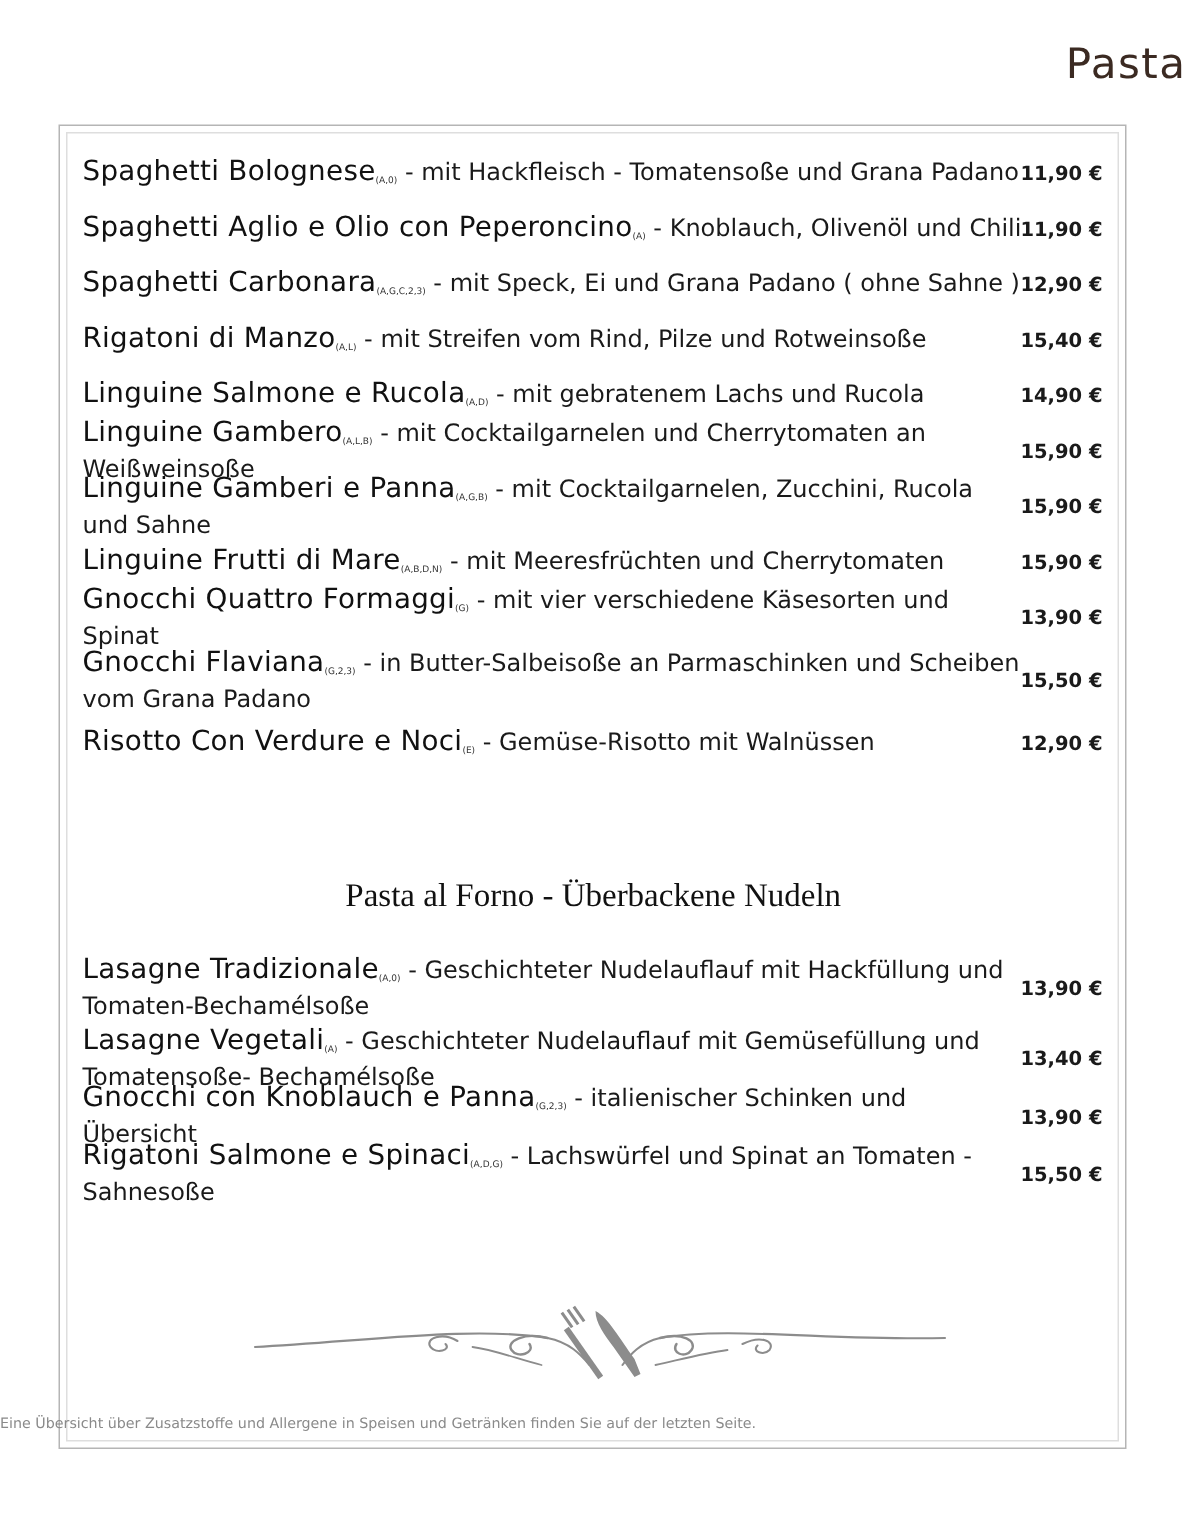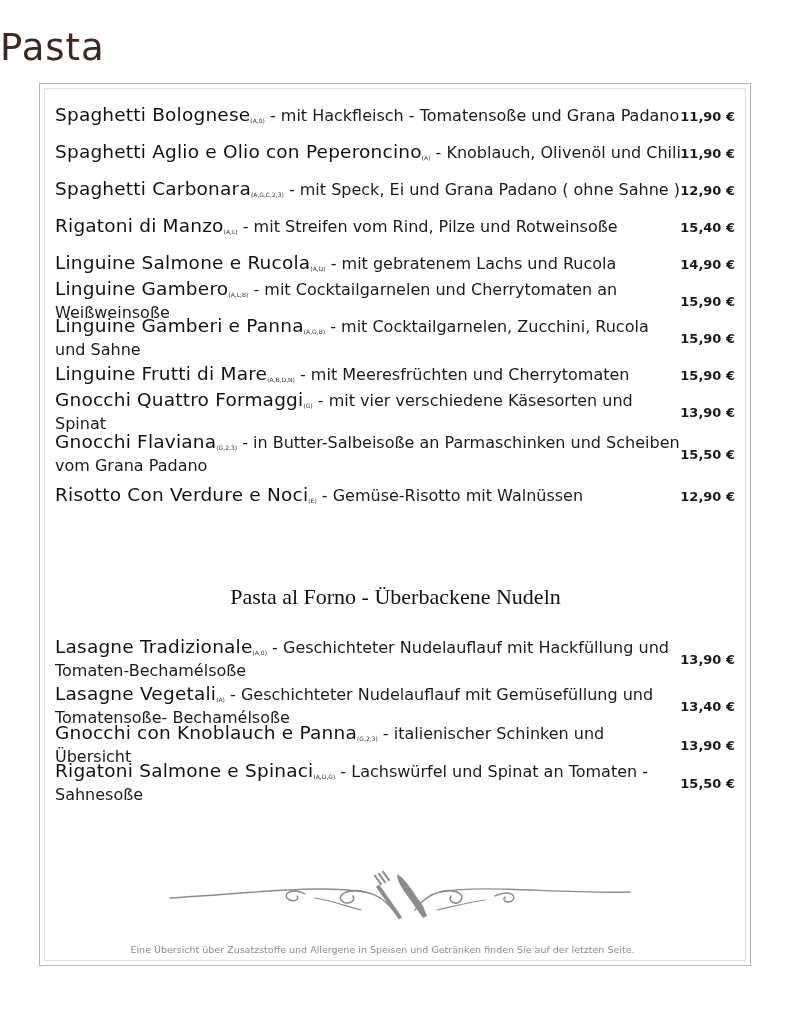--- a/index.html
+++ b/index.html
@@ -1,38 +1,38 @@
 <!DOCTYPE html>
 <html><head>
 <meta charset="utf-8">
 <style>
   html, body { margin: 0; padding: 0; background: #ffffff; }
   body { width: 791px; height: 1024px; position: relative; overflow: hidden;
          font-family: "DejaVu Sans", sans-serif; color: #1a1a1a; }
-  .title { position: absolute; top: 26px; left: 0; width: 791px; text-align: left;
-           font-size: 37px; font-weight: 500; color: #3b2a22; letter-spacing: 1px;
+  .title { position: absolute; top: 26px; left: 0; width: 791px; text-align: right;
+           font-size: 28px; font-weight: 500; color: #3b2a22; letter-spacing: 1px;
            font-family: "DejaVu Sans", sans-serif; }
   .frame-outer { position: absolute; left: 39px; top: 83px; width: 712px; height: 883px;
                  border: 1px solid #b5b5b5; box-sizing: border-box; }
   .frame-inner { position: absolute; left: 44px; top: 88px; width: 702px; height: 873px;
                  border: 1px solid #dedede; box-sizing: border-box; }
   .list { position: absolute; left: 55px; width: 690px; }
   .item { position: relative; display: flex; align-items: center; }
   .item .text { width: 628px; font-size: 13px; line-height: 20px; }
   .item .name { font-size: 18.5px; color: #111; letter-spacing: 0.2px; margin-top: 24px; }
   .item .allergen { font-size: 6px; vertical-align: baseline; position: relative; top: 2px; color: #333; }
   .item .desc { font-size: 16px; color: #1a1a1a; }
   .item .price { position: absolute; right: 10px; font-size: 13px; color: #1a1a1a; white-space: nowrap; font-weight: bold; }
   .single { height: 37px; }
   .double { height: 47px; }
   .double .text { line-height: 20px; }
   .subtitle { position: absolute; top: 584px; left: 0; width: 791px; text-align: center;
               font-size: 22px; color: #111; font-family: Liberation Serif, serif; }
   .ornament { position: absolute; left: 165px; top: 870px; width: 470px; height: 55px; }
-  .footer-note { position: absolute; top: 944px; left: 0; width: 765px; text-align: center;
+  .footer-note { position: absolute; top: 944px; left: 0; width: 765px; text-align: left;
                  font-size: 9.5px; color: #8a8a8a; }
 </style>
 </head>
 <body>
 
 <div class="title">Pasta</div>
 
 <div class="frame-outer"></div>
 <div class="frame-inner"></div>
 

